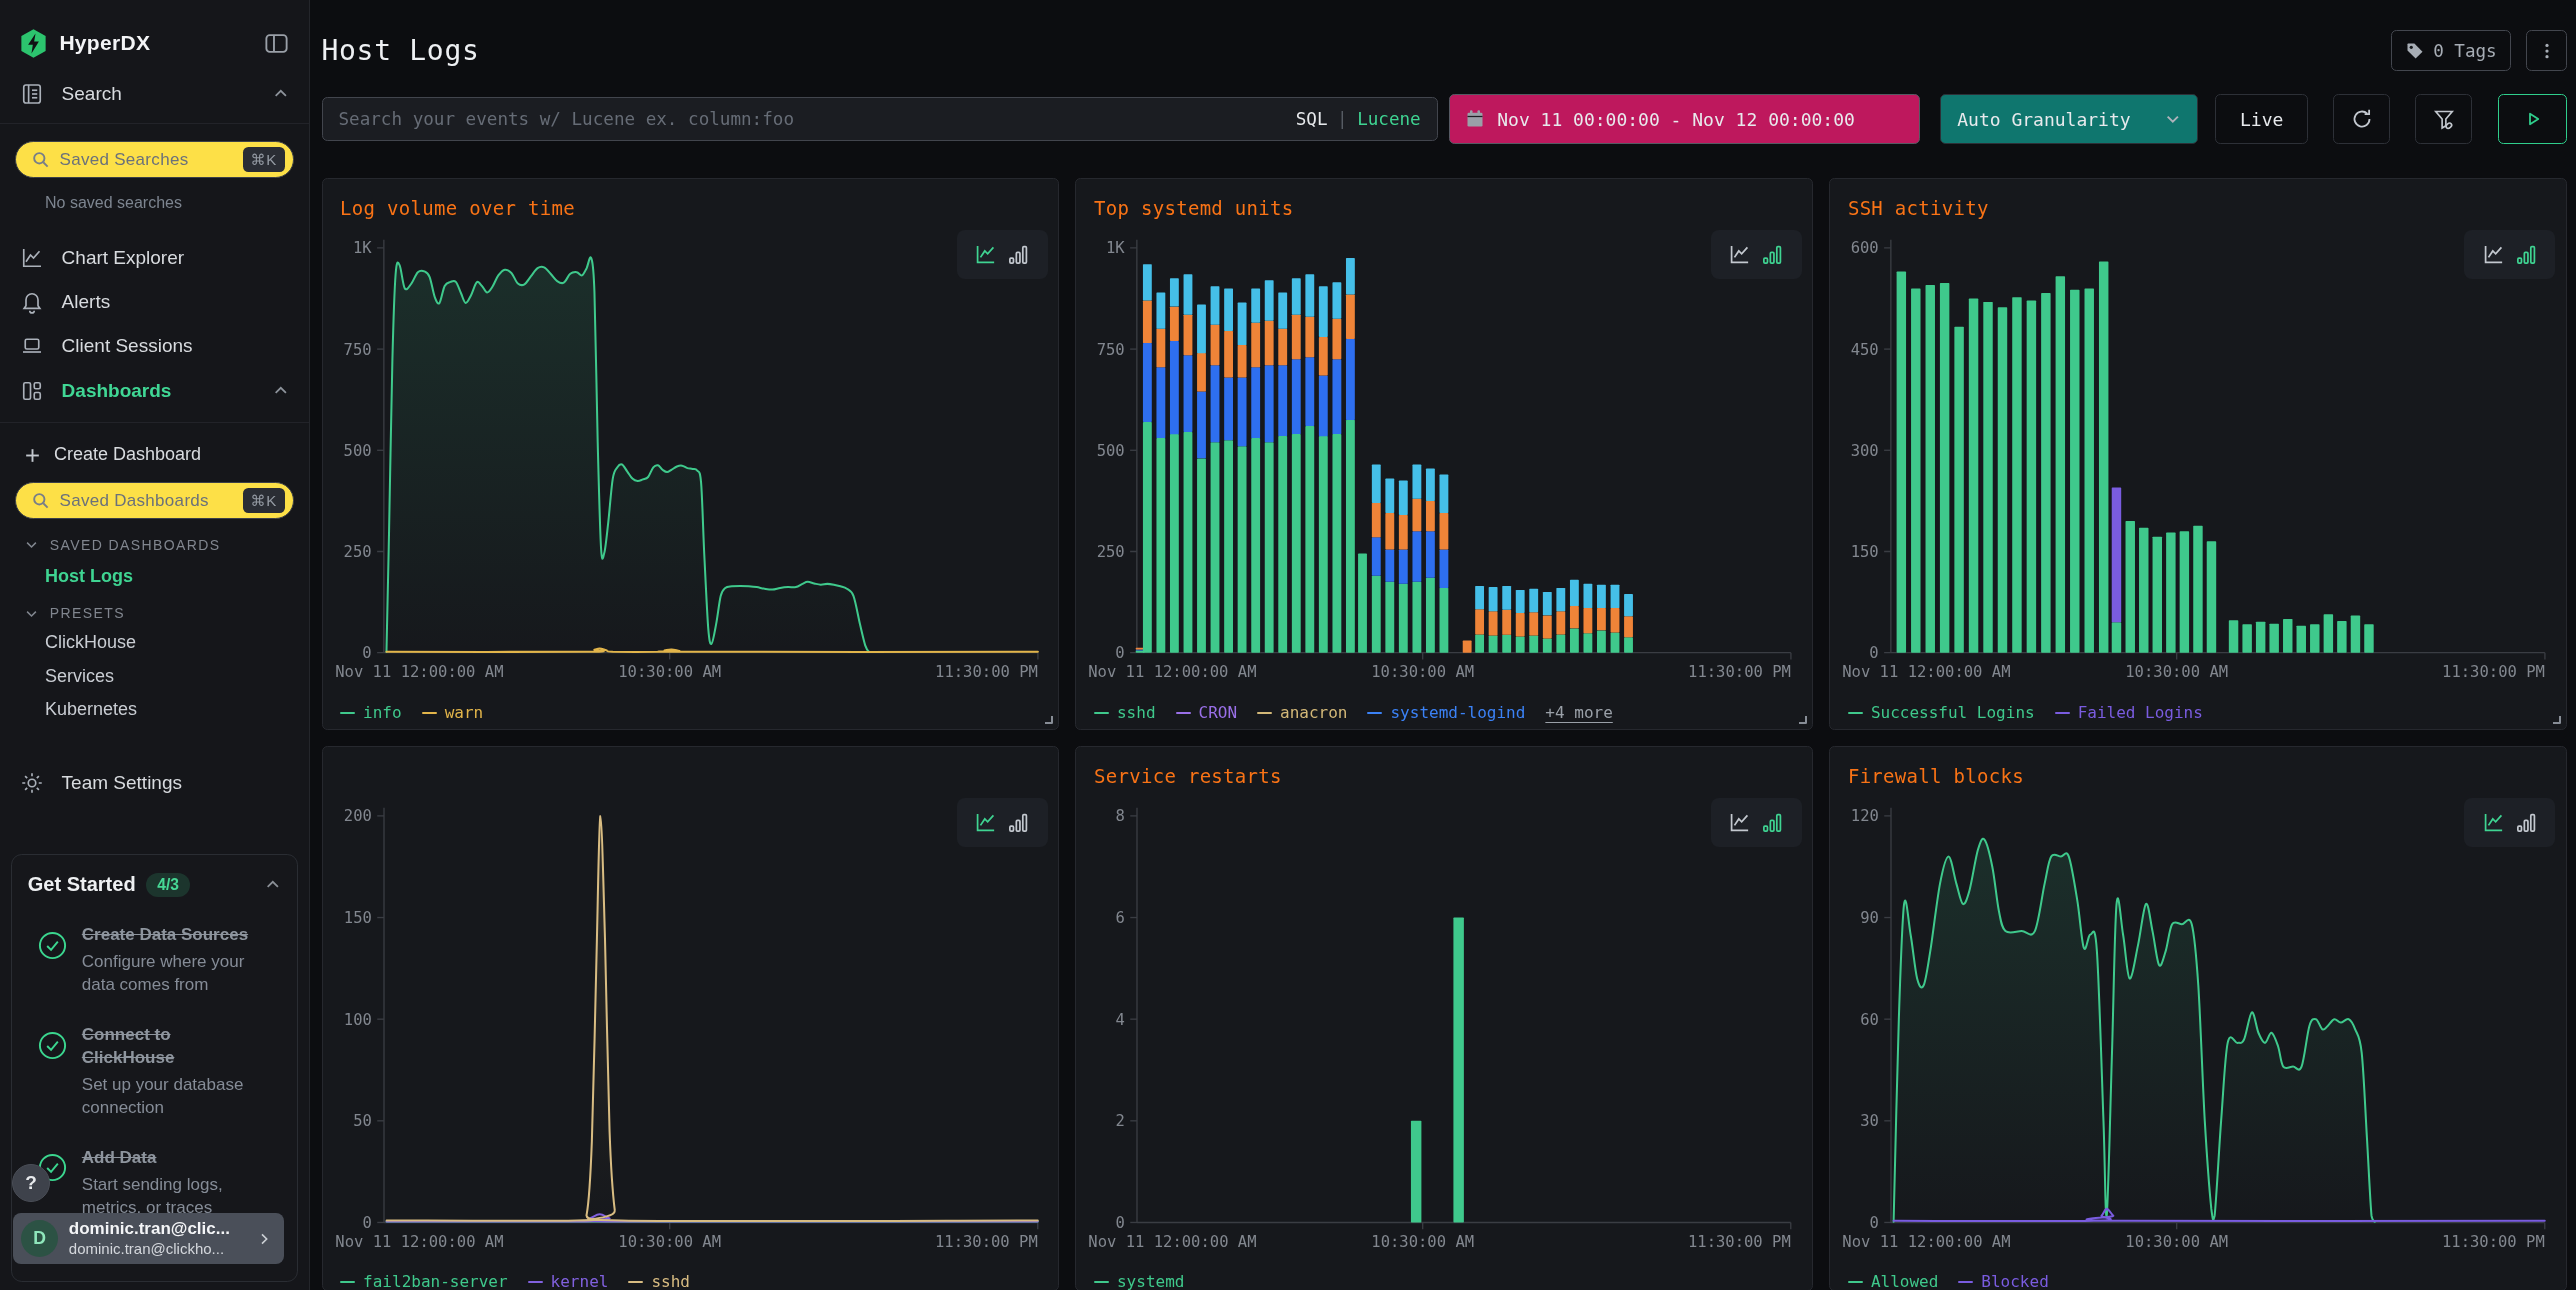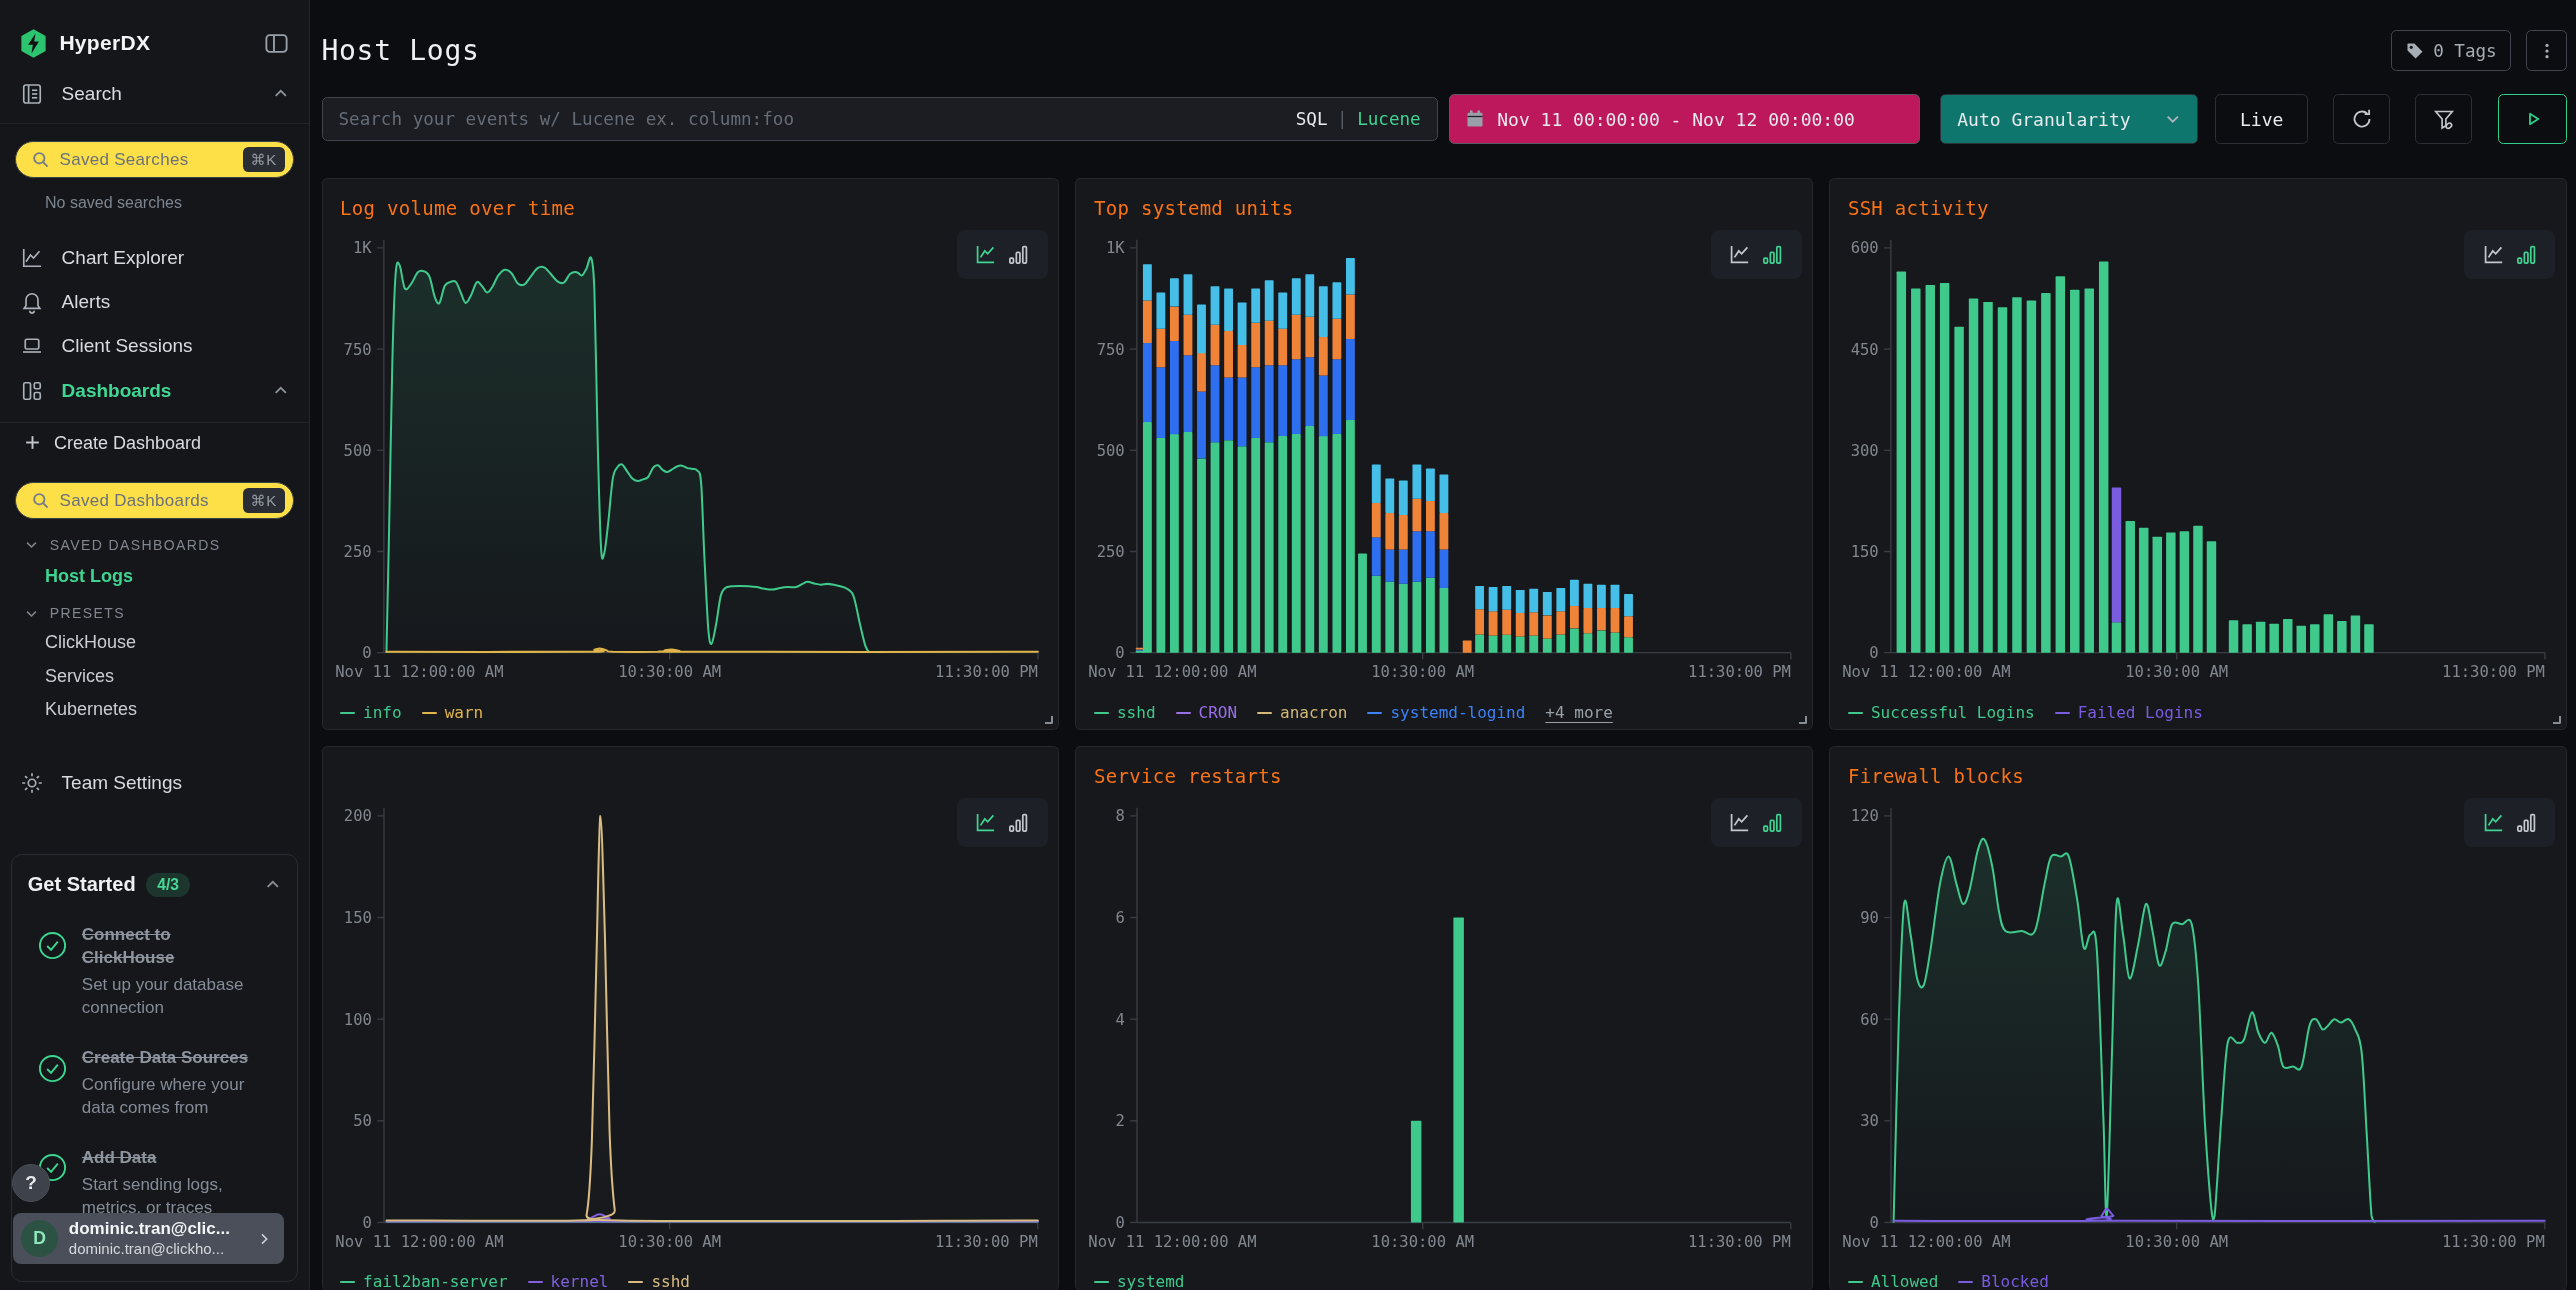--- a/index.html
+++ b/index.html
@@ -25,21 +25,21 @@
   .pill-input { display:flex; align-items:center; margin:17.6px 15px 0 15px; height:37px;
     background:#fde047; border:0.7px solid #3c4048; border-radius:676px; padding:0 8px 0 15px; cursor:text; }
   .pill-input .sico { width:19px; height:19px; color:#787e88; margin-right:9.5px; flex:none; }
   .pill-input .ph { font-size:17px; color:#6b717b; flex:1; letter-spacing:0.3px; white-space:nowrap; overflow:hidden; }
   .kbd { background:#2a2d34; color:#949aa3; font-size:15px; border-radius:5.4px; padding:3.4px 8px; letter-spacing:0.7px; }
 
   .no-saved { margin:16px 0 0 45px; font-size:16px; color:#7d8590; }
   .nav-list { margin-top:26px; }
   .nav-list .nav-row { height:39px; margin-bottom:5.4px; }
   .divider2 { border-bottom:0.7px solid #222329; margin-top:12px; }
-  .create-dash { display:flex; align-items:flex-start; margin-top:9.5px; height:32px; padding-left:23px; cursor:pointer; }
+  .create-dash { display:flex; align-items:flex-end; margin-top:9.5px; height:32px; padding-left:23px; cursor:pointer; }
   .create-dash .plus { width:19px; height:19px; color:#c3c8cf; margin-right:12px; }
   .create-dash .cdlabel { font-size:18px; color:#d8dbdf; }
 
   .section-row { display:flex; align-items:center; margin:17.6px 0 0 24px; color:#81868f; cursor:pointer; }
   .section-row .chev { width:15px; height:15px; margin-right:10.8px; }
   .section-row .sec-label { font-size:14px; letter-spacing:1.4px; font-weight:500; }
   .side-item { margin:13.5px 0 0 45px; font-size:18px; color:#c9cdd3; cursor:pointer; }
   .side-item.active { color:#3fd492; font-weight:bold; }
   .preset-item { margin:10.8px 0 0 45px; font-size:18px; color:#c9cdd3; height:23px; cursor:pointer; }
   .team-row { margin-top:42px; }
@@ -264,32 +264,32 @@
         <svg class="gs-chev" viewBox="0 0 24 24" fill="none" stroke="currentColor" stroke-width="2.4">
             <polyline points="5,15 12,8 19,15"></polyline>
           </svg>
       </div>
       <div class="gs-item">
         <svg class="gs-check" viewBox="0 0 32 32" fill="none" stroke="currentColor" stroke-width="2">
             <circle cx="16" cy="16" r="13"></circle>
             <polyline points="10.5,16.5 14.5,20.5 21.5,12"></polyline>
           </svg>
         <div>
-          <div class="gs-item-title">Connect to ClickHouse</div>
-          <div class="gs-item-sub">Set up your database connection</div>
+          <div class="gs-item-title">Create Data Sources</div>
+          <div class="gs-item-sub">Configure where your data comes from</div>
         </div>
       </div>
       <div class="gs-item">
         <svg class="gs-check" viewBox="0 0 32 32" fill="none" stroke="currentColor" stroke-width="2">
             <circle cx="16" cy="16" r="13"></circle>
             <polyline points="10.5,16.5 14.5,20.5 21.5,12"></polyline>
           </svg>
         <div>
-          <div class="gs-item-title">Create Data Sources</div>
-          <div class="gs-item-sub">Configure where your data comes from</div>
+          <div class="gs-item-title">Connect to ClickHouse</div>
+          <div class="gs-item-sub">Set up your database connection</div>
         </div>
       </div>
       <div class="gs-item">
         <svg class="gs-check" viewBox="0 0 32 32" fill="none" stroke="currentColor" stroke-width="2">
             <circle cx="16" cy="16" r="13"></circle>
             <polyline points="10.5,16.5 14.5,20.5 21.5,12"></polyline>
           </svg>
         <div>
           <div class="gs-item-title">Add Data</div>
           <div class="gs-item-sub">Start sending logs, metrics, or traces</div>

